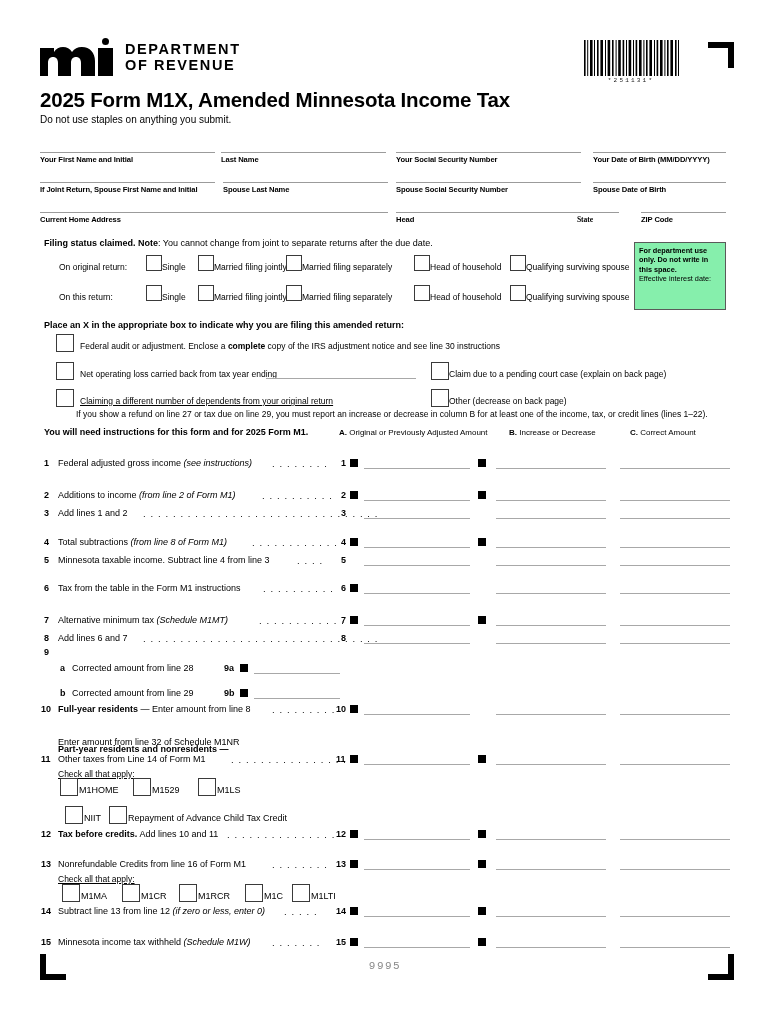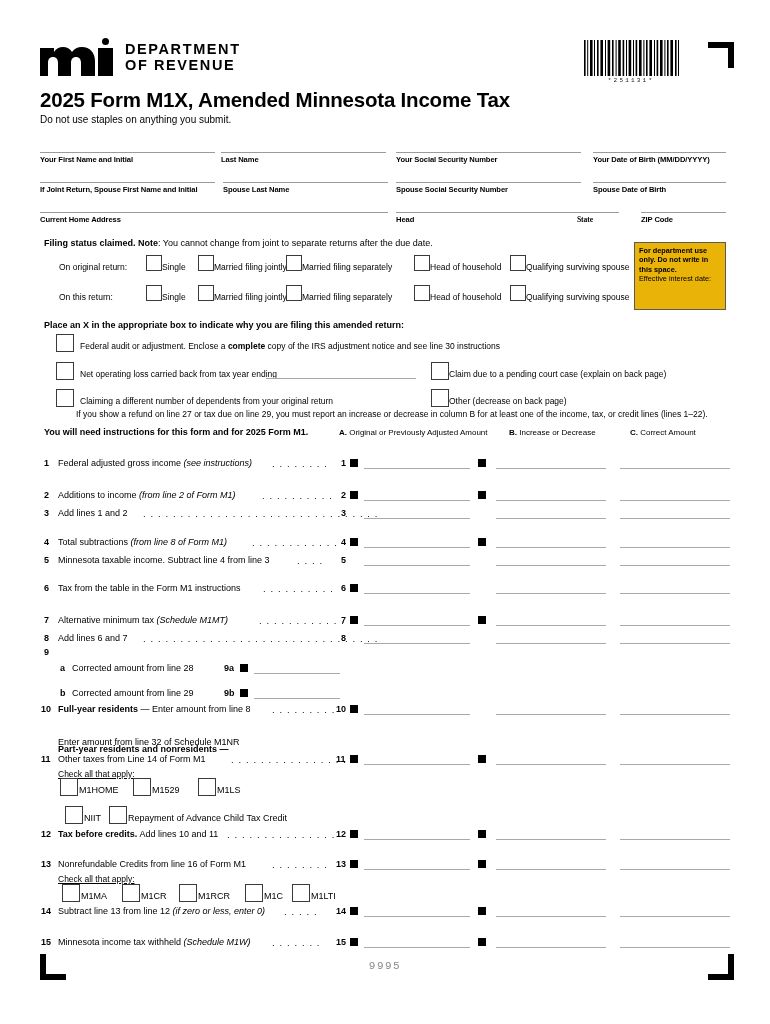--- a/index.html
+++ b/index.html
@@ -60,21 +60,21 @@
   .u { text-decoration: underline; }
 
   
   .cbx { position: absolute; border: 1.3px solid #3a3a3a; background: #fff; }
   .cbx-sm { width: 14px; height: 14px; }
   .cbx-md { width: 16px; height: 16px; }
 
   
   .deptbox { position: absolute; left: 634px; top: 242px;
              width: 92px; height: 68px; border: 1px solid #5a5a5a;
-             background: #eab308; padding: 3px 4px; box-sizing: border-box; }
+             background: #86efac; padding: 3px 4px; box-sizing: border-box; }
   .deptbox div { font-size: 7.3px; line-height: 1.3; }
 
   
   .ansline { position: absolute; border-top: 1.1px solid #a8a8a8; }
   .sq { position: absolute; width: 8px; height: 8px; background: #000; }
 
   
   .lead { position: absolute; font-size: 9.5px; letter-spacing: 1.1px;
           color: #000; white-space: nowrap; }
 
@@ -245,21 +245,21 @@
     <span>Federal audit or adjustment. Enclose a </span><span class="b">complete</span><span> copy of the IRS adjustment notice and see line 30 instructions</span>
   </div>
 
   <div class="cbx cbx-md" style="left:56px; top:362px;"></div>
   <div class="t s85" style="left:80px; top:369px;">Net operating loss carried back from tax year ending</div>
   <div class="ansline" style="left:266px; top:378px; width:150px;"></div>
   <div class="cbx cbx-md" style="left:431px; top:362px;"></div>
   <div class="t s85" style="left:449px; top:369px;">Claim due to a pending court case (explain on back page)</div>
 
   <div class="cbx cbx-md" style="left:56px; top:389px;"></div>
-  <div class="t s85" style="left:80px; top:396px;">Claiming a different number of dependents from your original return</div>
+  <div class="t s85" style="left:80px; top:396px;text-decoration:underline;">Claiming a different number of dependents from your original return</div>
   <div class="cbx cbx-md" style="left:431px; top:389px;"></div>
   <div class="t s85" style="left:449px; top:396px;">Other (decrease on back page)</div>
 
   <div class="t s85" style="left:44px; top:409px;padding-left:32px;">If you show a refund on line 27 or tax due on line 29, you must report an increase or decrease in column B for at least one of the income, tax, or credit lines (lines 1–22).</div>
 
   <div class="t s9 b" style="left:44px; top:427px;">You will need instructions for this form and for 2025 Form M1.</div>
 
   <div class="t s8" style="left:339px; top:428px;">
     <span class="b">A.</span><span> Original or Previously Adjusted Amount</span>
   </div>

